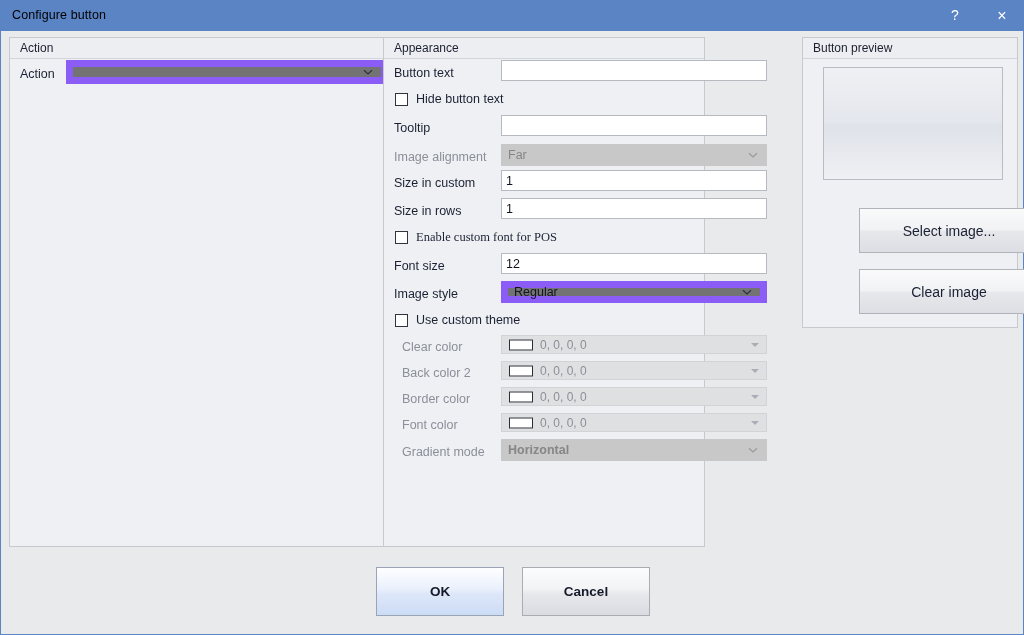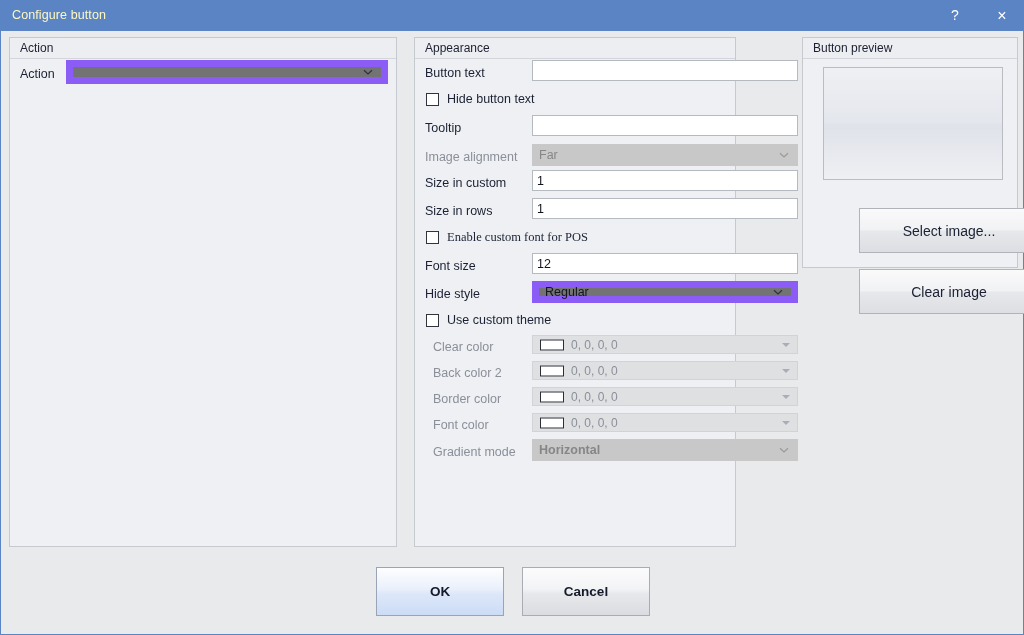--- a/index.html
+++ b/index.html
@@ -32,21 +32,21 @@
     width: 1024px;
     height: 31px;
     background: #5b84c4;
     box-sizing: border-box;
   }
   .title-text {
     position: absolute;
     left: 11px;
     top: 8px;
     font-size: 12.5px;
-    color: #fef9c3;
+    color: #000000;
     letter-spacing: 0.1px;
     white-space: nowrap;
   }
   .tb-btn {
     position: absolute;
     top: 0;
     height: 31px;
     width: 46px;
     color: #ffffff;
     font-size: 15px;
@@ -76,22 +76,22 @@
   .group-title {
     position: absolute;
     left: 10px;
     top: 3px;
     font-size: 12px;
     color: #1c2030;
     white-space: nowrap;
   }
 
   #group-action   { left: 8px;   top: 37px; width: 388px; height: 510px; }
-  #group-appear   { left: 413px; top: 37px; width: 322px; height: 510px; }
-  #group-preview  { left: 801px; top: 37px; width: 216px; height: 231px; }
+  #group-appear   { left: 382px; top: 37px; width: 322px; height: 510px; }
+  #group-preview  { left: 801px; top: 37px; width: 216px; height: 291px; }
 
   
   .lbl {
     position: absolute;
     font-size: 12.5px;
     color: #1b2133;
     white-space: nowrap;
   }
   .lbl.disabled { color: #8b8f99; }
 
@@ -302,21 +302,21 @@
     <input class="textbox" style="left: 117px; top: 160px; width: 266px; height: 21px;" value="1">
 
     <div class="checkrow" style="left:11px; top:192px;font-family:Liberation Serif, serif;">
       <span class="box"></span>
       <span class="ctext">Enable custom font for POS</span>
     </div>
 
     <div class="lbl" style="left:10px; top:221px;text-align:right;">Font size</div>
     <input class="textbox" style="left: 117px; top: 215px; width: 266px; height: 21px;" value="12">
 
-    <div class="lbl" style="left:10px; top:249px;">Hide style</div>
+    <div class="lbl" style="left:10px; top:249px;">Image style</div>
     <div class="combo" style="left:117px; top:243px; width:266px; height:22px;">
       <div class="cval">Regular</div>
       <div class="chev">
         <svg width="10" height="10" viewBox="0 0 10 10">
             <path d="M1,3.3 L5,7 L9,3.3" fill="none" stroke="#2c3040" stroke-width="1.2"></path>
           </svg>
       </div>
     </div>
 
     <div class="checkrow" style="left:11px; top:275px;">

